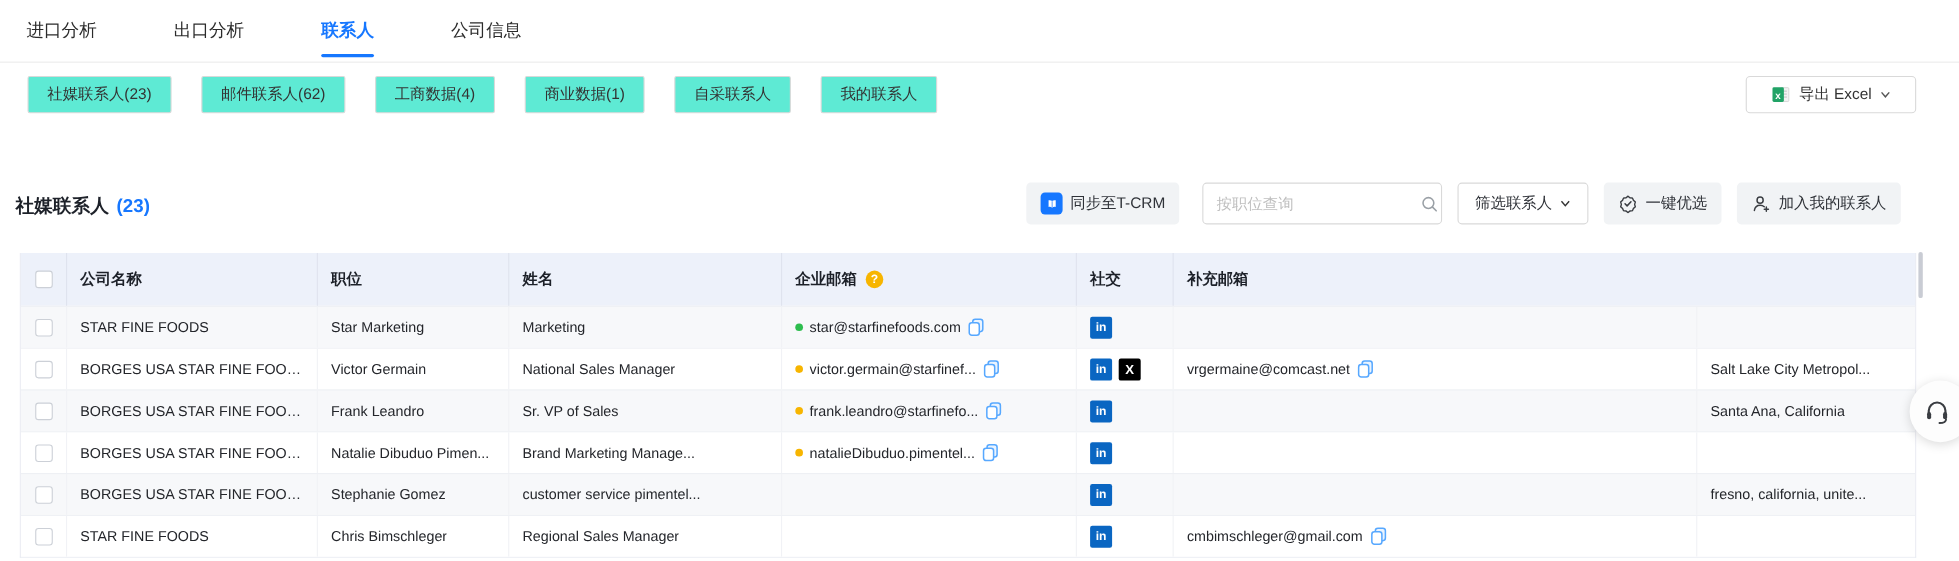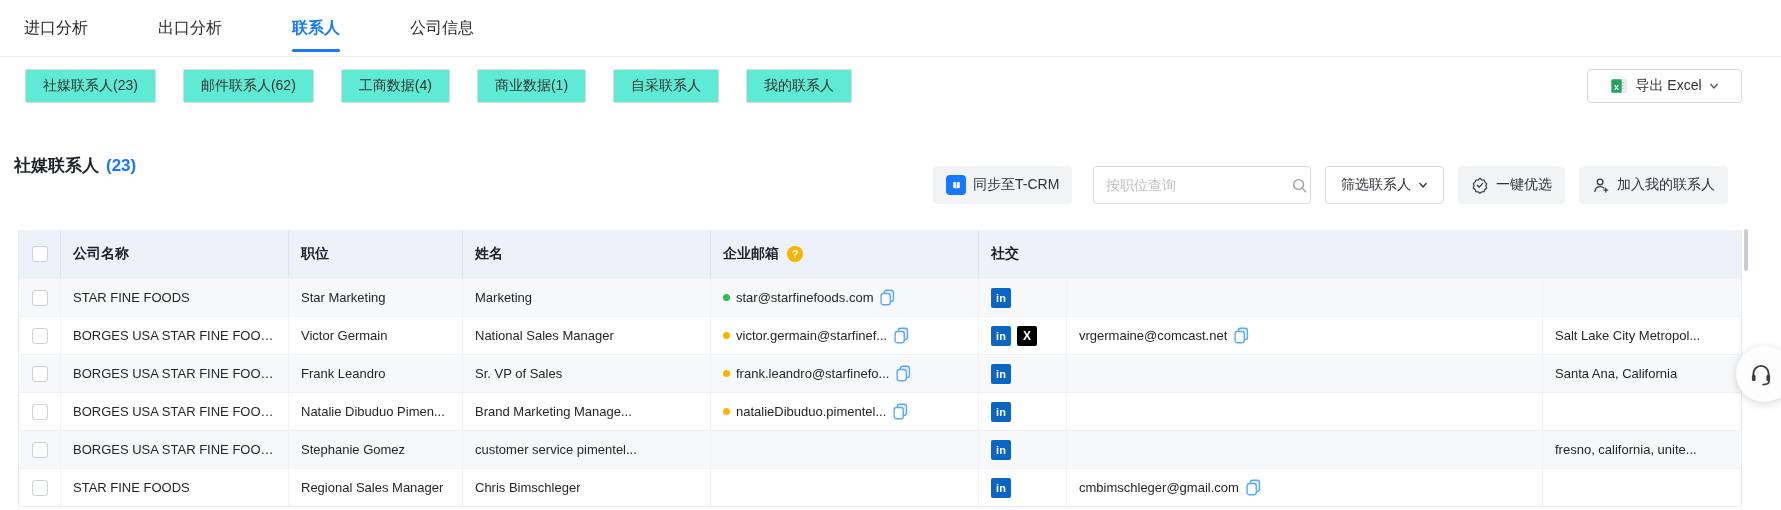--- a/index.html
+++ b/index.html
@@ -16,21 +16,21 @@
   .tab.active::after { content:""; position:absolute; left:50%; transform:translateX(-50%);
     bottom:5px; width:48px; height:3px; border-radius:2px; background:#1677ff; }
   
   .chips { position:absolute; top:69px; left:14px; display:flex; gap:16px; }
   .chip { height:34px; padding:0 17px; background:#5eead4; border:1px solid #d9d9d9; border-radius:2px;
     display:flex; align-items:center; font-size:14px; color:#333; cursor:pointer;margin-left:11px; }
   .export-btn { position:absolute; top:69px; left:1587px; width:155px; height:34px;
     border:1px solid #d9d9d9; border-radius:4px; background:#fff; display:flex; align-items:center;
     justify-content:center; gap:7px; font-size:14px; color:#333; cursor:pointer; }
   
-  .section-title { position:absolute; top:154px; left:14px; font-size:17px; font-weight:700; color:#1d2129; }
+  .section-title { position:absolute; top:176px; left:14px; font-size:17px; font-weight:700; color:#1d2129; }
   .section-title .cnt { color:#1677ff; font-weight:600; margin-left:7px; }
   .tb-btn { position:absolute; top:166px; height:38px; border-radius:4px; display:flex; align-items:center;
     gap:7px; font-size:14px; color:#2f3238; cursor:pointer;justify-content:space-between; }
   .gray { background:#f1f3f5; padding:0 13px; }
   .white { background:#fff; border:1px solid #d9d9d9; padding:0 13px; }
   .btn-sync { left:933px; }
   .search-box { position:absolute; top:166px; left:1093px; width:218px; height:38px;
     border:1px solid #d9d9d9; border-radius:4px; background:#fff; display:flex; align-items:center; padding:0 2px 0 12px; }
   .search-box input { flex:1; border:none; outline:none; font-size:14px; color:#333; background:transparent;
     font-family:inherit; min-width:0; }
@@ -168,20 +168,23 @@
     <div class="th">
         <span>姓名</span>
       </div>
     <div class="th">
         <span>企业邮箱</span>
         <span class="qmark">?</span>
       </div>
     <div class="th">
         <span>社交</span>
       </div>
+    <div class="th">
+        <span>补充邮箱</span>
+      </div>
   </div>
 
   <div class="tr">
     <div class="td td-check">
         <span class="cb"></span>
       </div>
     <div class="td">
         <span class="cell-text">STAR FINE FOODS</span>
       </div>
     <div class="td">
@@ -338,24 +341,24 @@
   </div>
 
   <div class="tr">
     <div class="td td-check">
         <span class="cb"></span>
       </div>
     <div class="td">
         <span class="cell-text">STAR FINE FOODS</span>
       </div>
     <div class="td">
+        <span class="cell-text">Chris Bimschleger</span>
+      </div>
+    <div class="td">
         <span class="cell-text">Regional Sales Manager</span>
-      </div>
-    <div class="td">
-        <span class="cell-text">Chris Bimschleger</span>
       </div>
     <div class="td">
         <span class="cell-text"></span>
       </div>
     <div class="td">
         <span class="sico linkedin">in</span>
       </div>
     <div class="td">
       <span class="cell-text">cmbimschleger@gmail.com</span>
       <svg class="copy-ic" width="17" height="17" viewBox="0 0 16 16">

